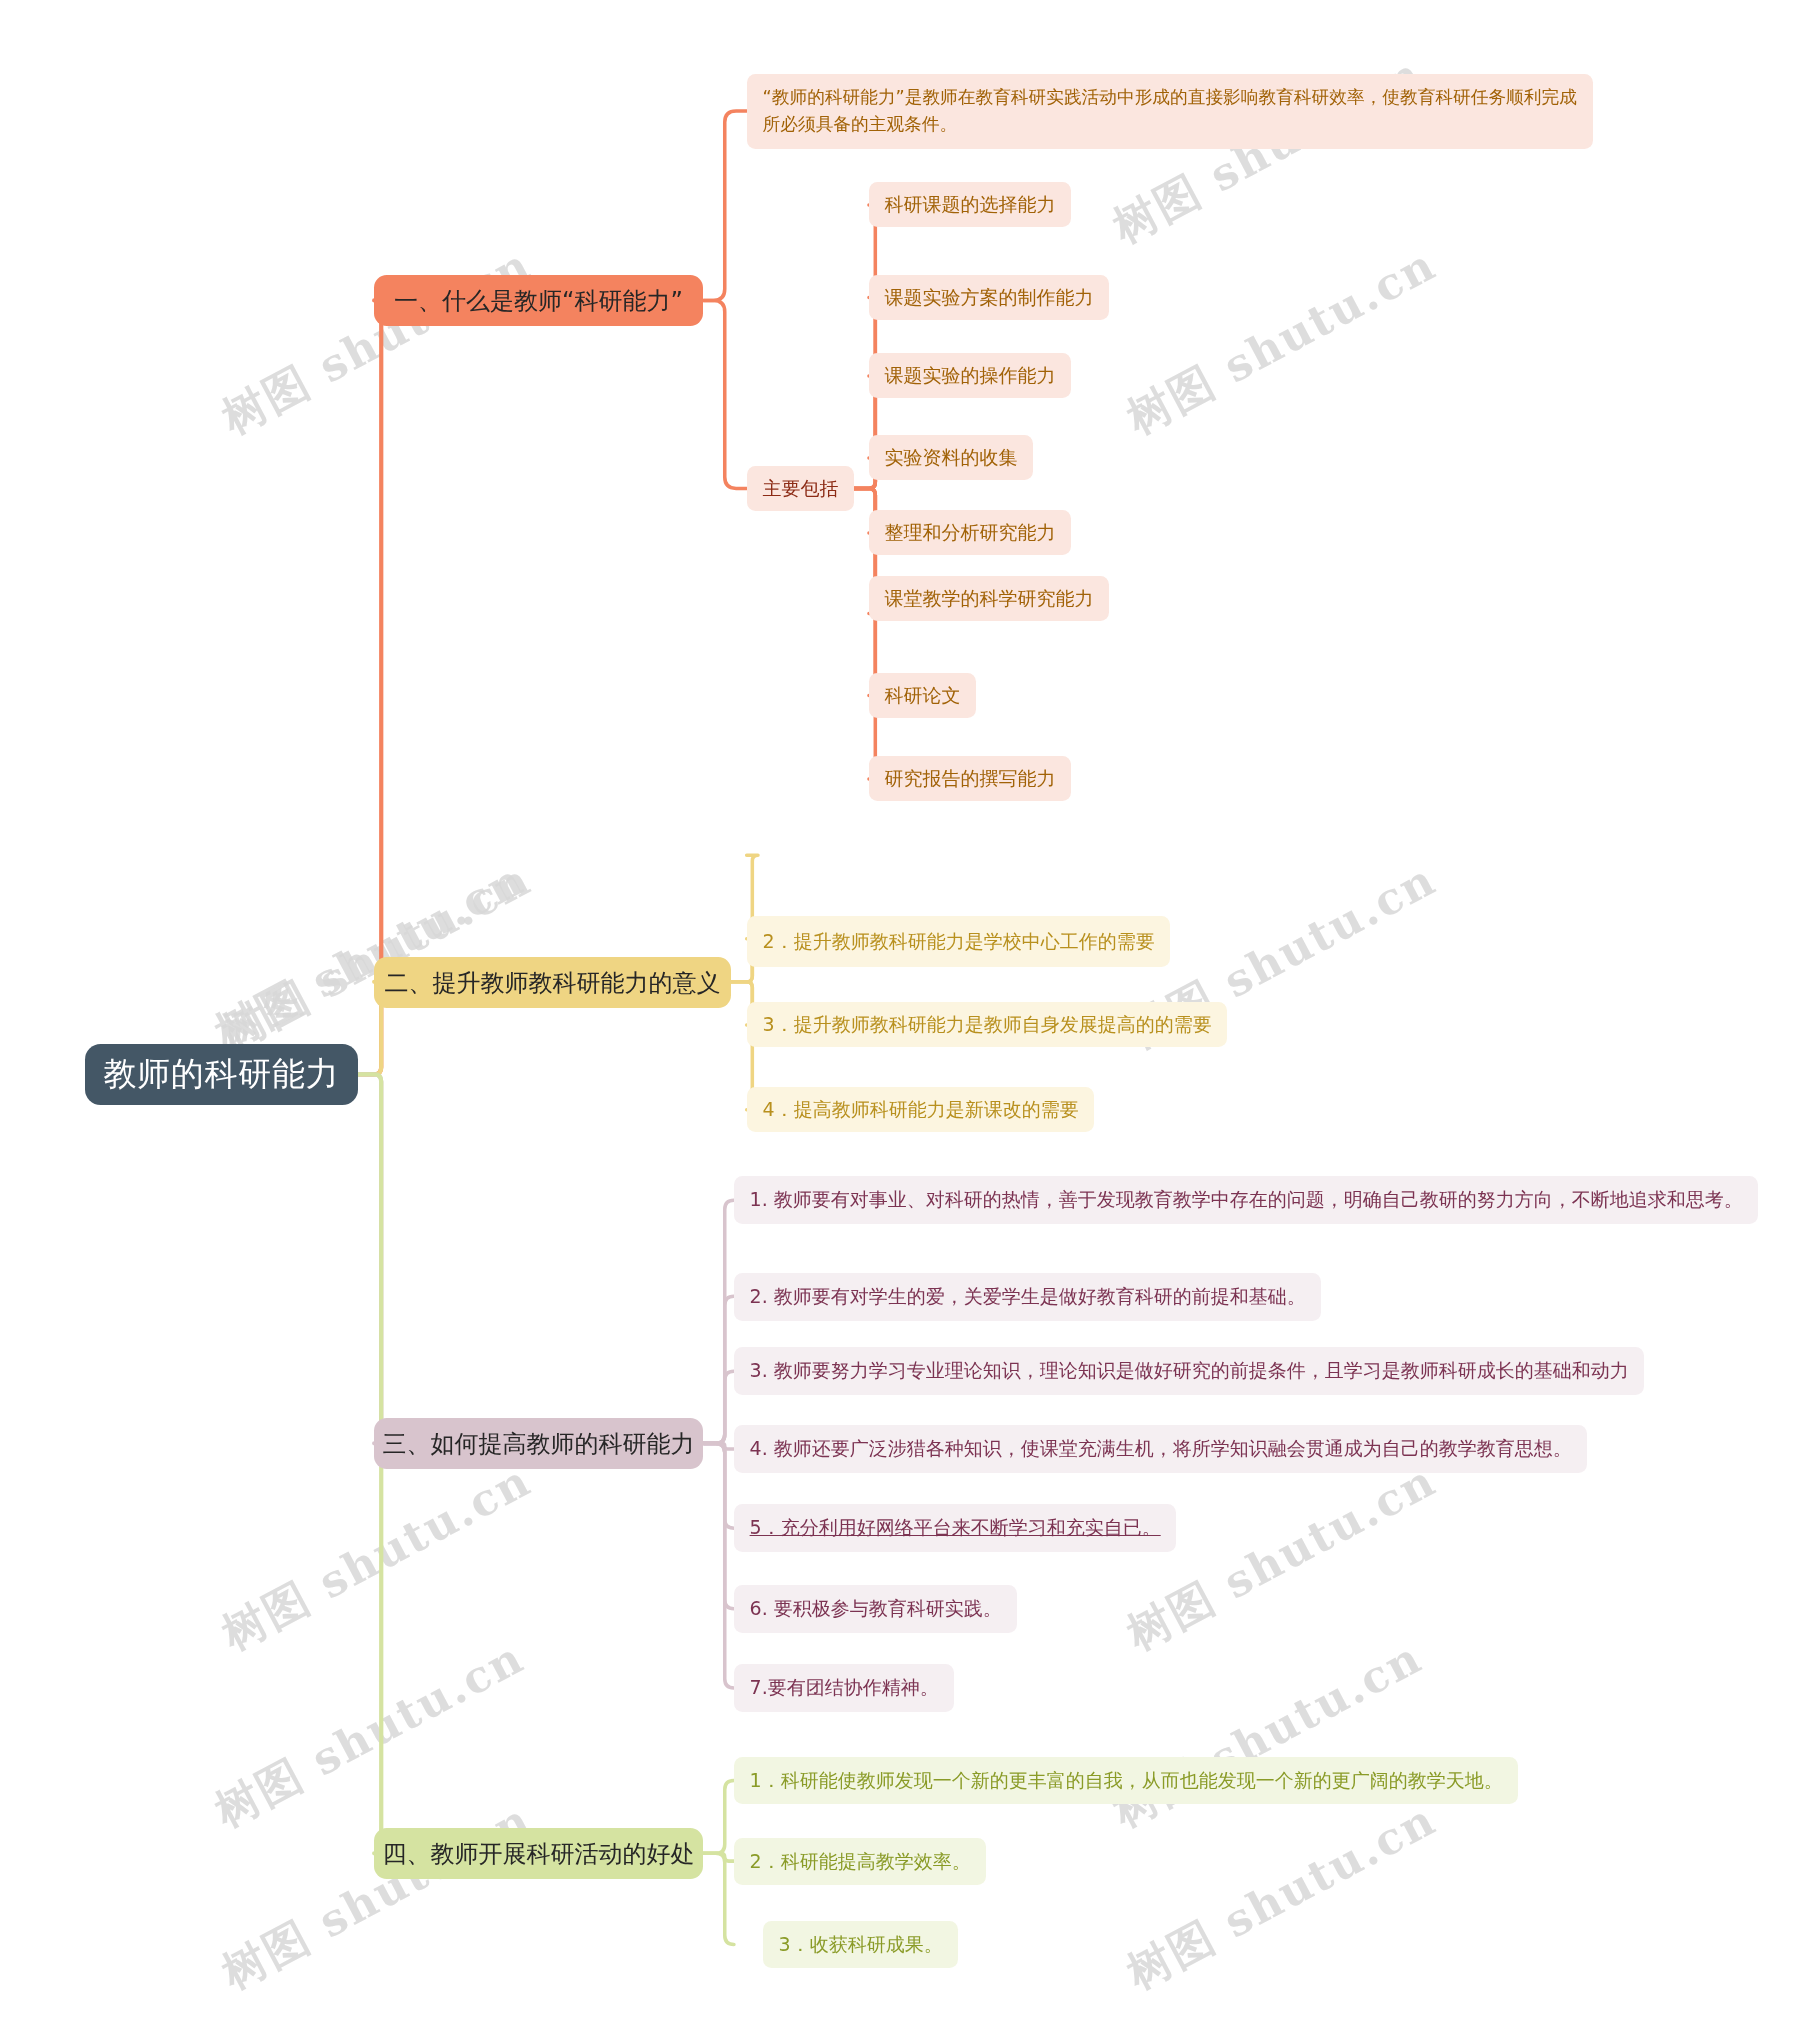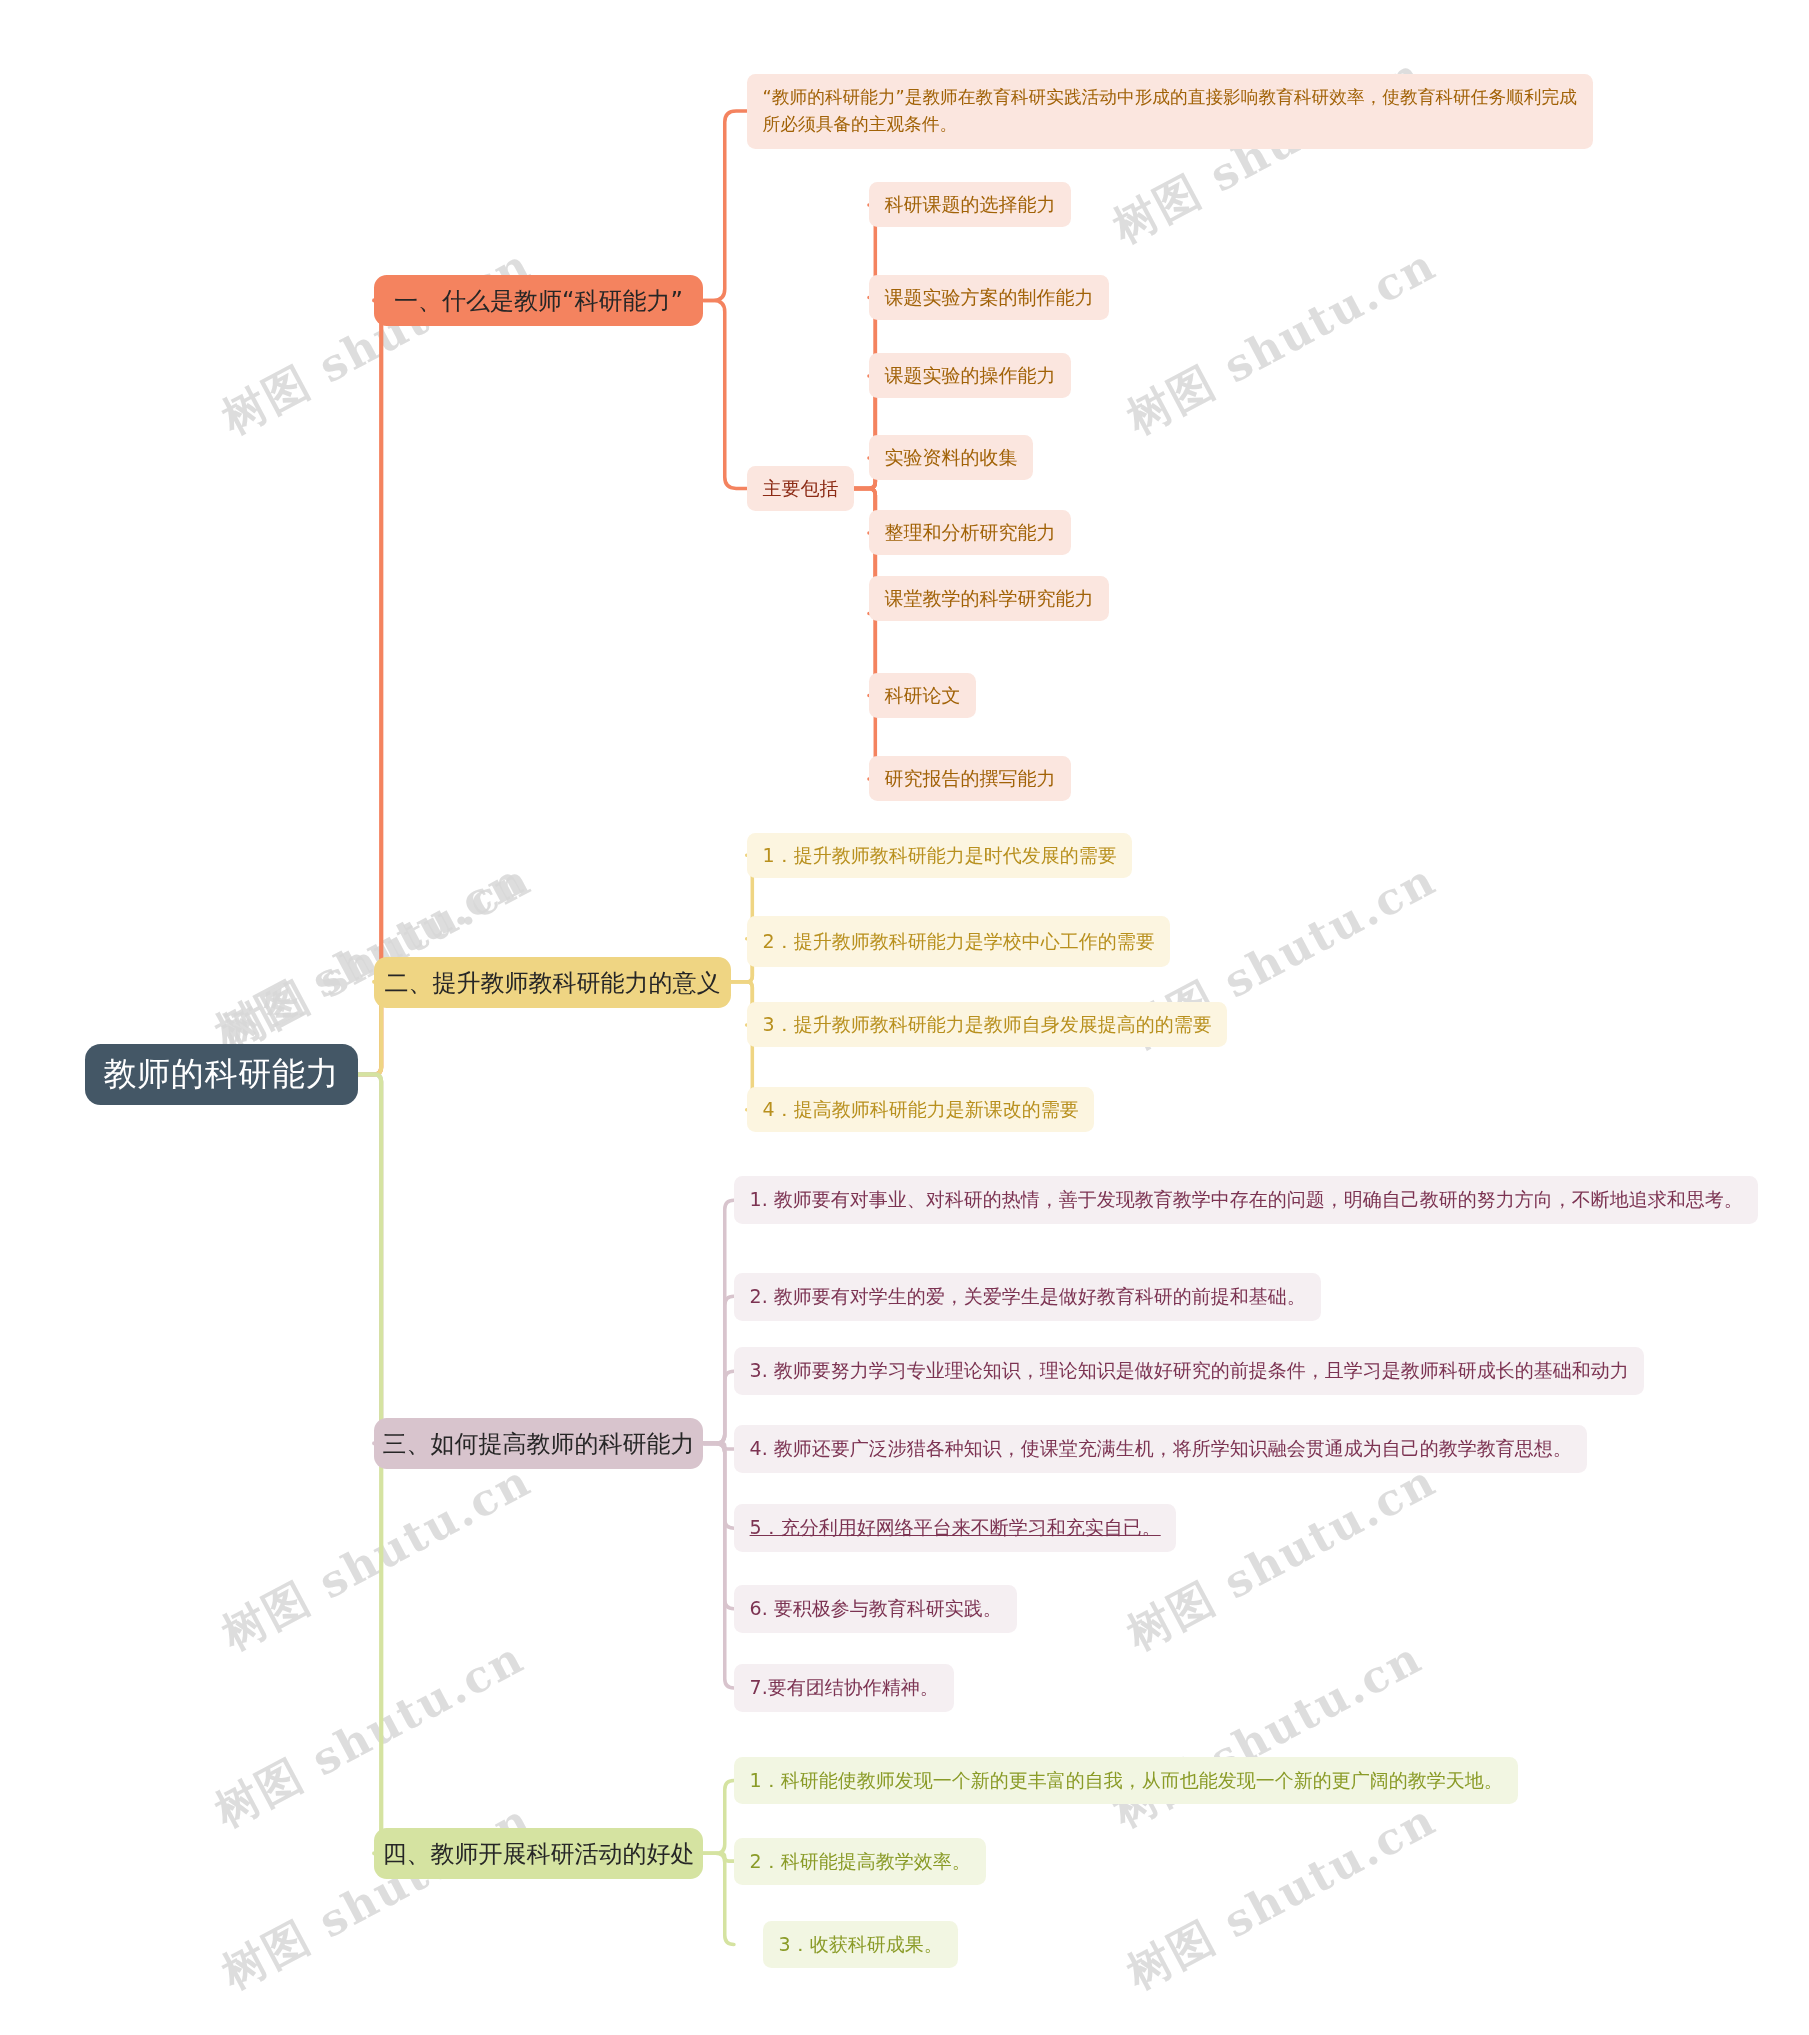--- a/index.html
+++ b/index.html
@@ -198,23 +198,20 @@
     <span>科研论文</span>
   </div>
   <div class="node node-sub sub-1" style="left:869px; top:756px; height:45px;">
     <span>研究报告的撰写能力</span>
   </div>
 
   <div class="node node-branch branch-2" style="left:374px; top:957px; width:357px; height:51px;">
     <span>二、提升教师教科研能力的意义</span>
   </div>
 
-  <div class="node node-sub sub-2" style="left:747px; top:833px; height:45px;">
-    <span>1．提升教师教科研能力是时代发展的需要</span>
-  </div>
   <div class="node node-sub sub-2" style="left:747px; top:916px; height:51px;">
     <span>2．提升教师教科研能力是学校中心工作的需要</span>
   </div>
   <div class="node node-sub sub-2" style="left:747px; top:1002px; height:45px;">
     <span>3．提升教师教科研能力是教师自身发展提高的的需要</span>
   </div>
   <div class="node node-sub sub-2" style="left:747px; top:1087px; height:45px;">
     <span>4．提高教师科研能力是新课改的需要</span>
   </div>
 

